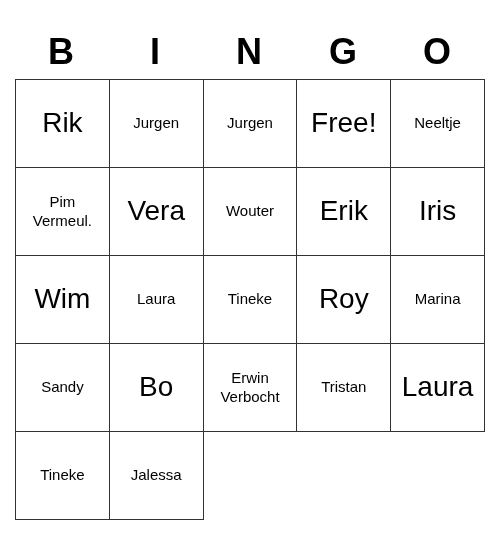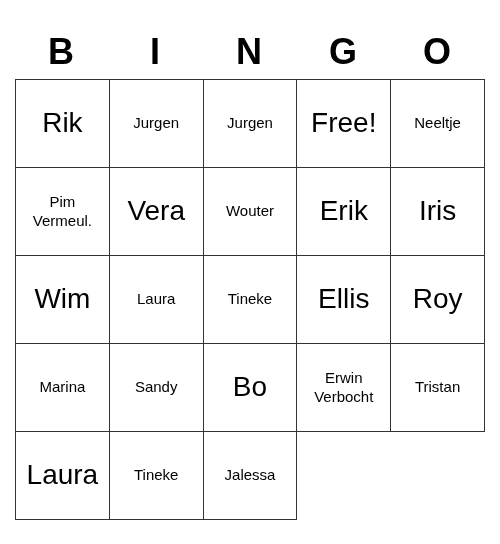--- a/index.html
+++ b/index.html
@@ -110,23 +110,20 @@
       <div class="bingo-cell">
         <span class="cell-text-large">Wim</span>
       </div>
       <div class="bingo-cell">
         <span class="cell-text-normal">Laura</span>
       </div>
       <div class="bingo-cell">
         <span class="cell-text-normal">Tineke</span>
       </div>
       <div class="bingo-cell">
-        <span class="cell-text-large">Ellis</span>
-      </div>
-      <div class="bingo-cell">
         <span class="cell-text-large">Roy</span>
       </div>
       <div class="bingo-cell">
         <span class="cell-text-normal">Marina</span>
       </div>
       <div class="bingo-cell">
         <span class="cell-text-normal">Sandy</span>
       </div>
       <div class="bingo-cell">
         <span class="cell-text-large">Bo</span>

